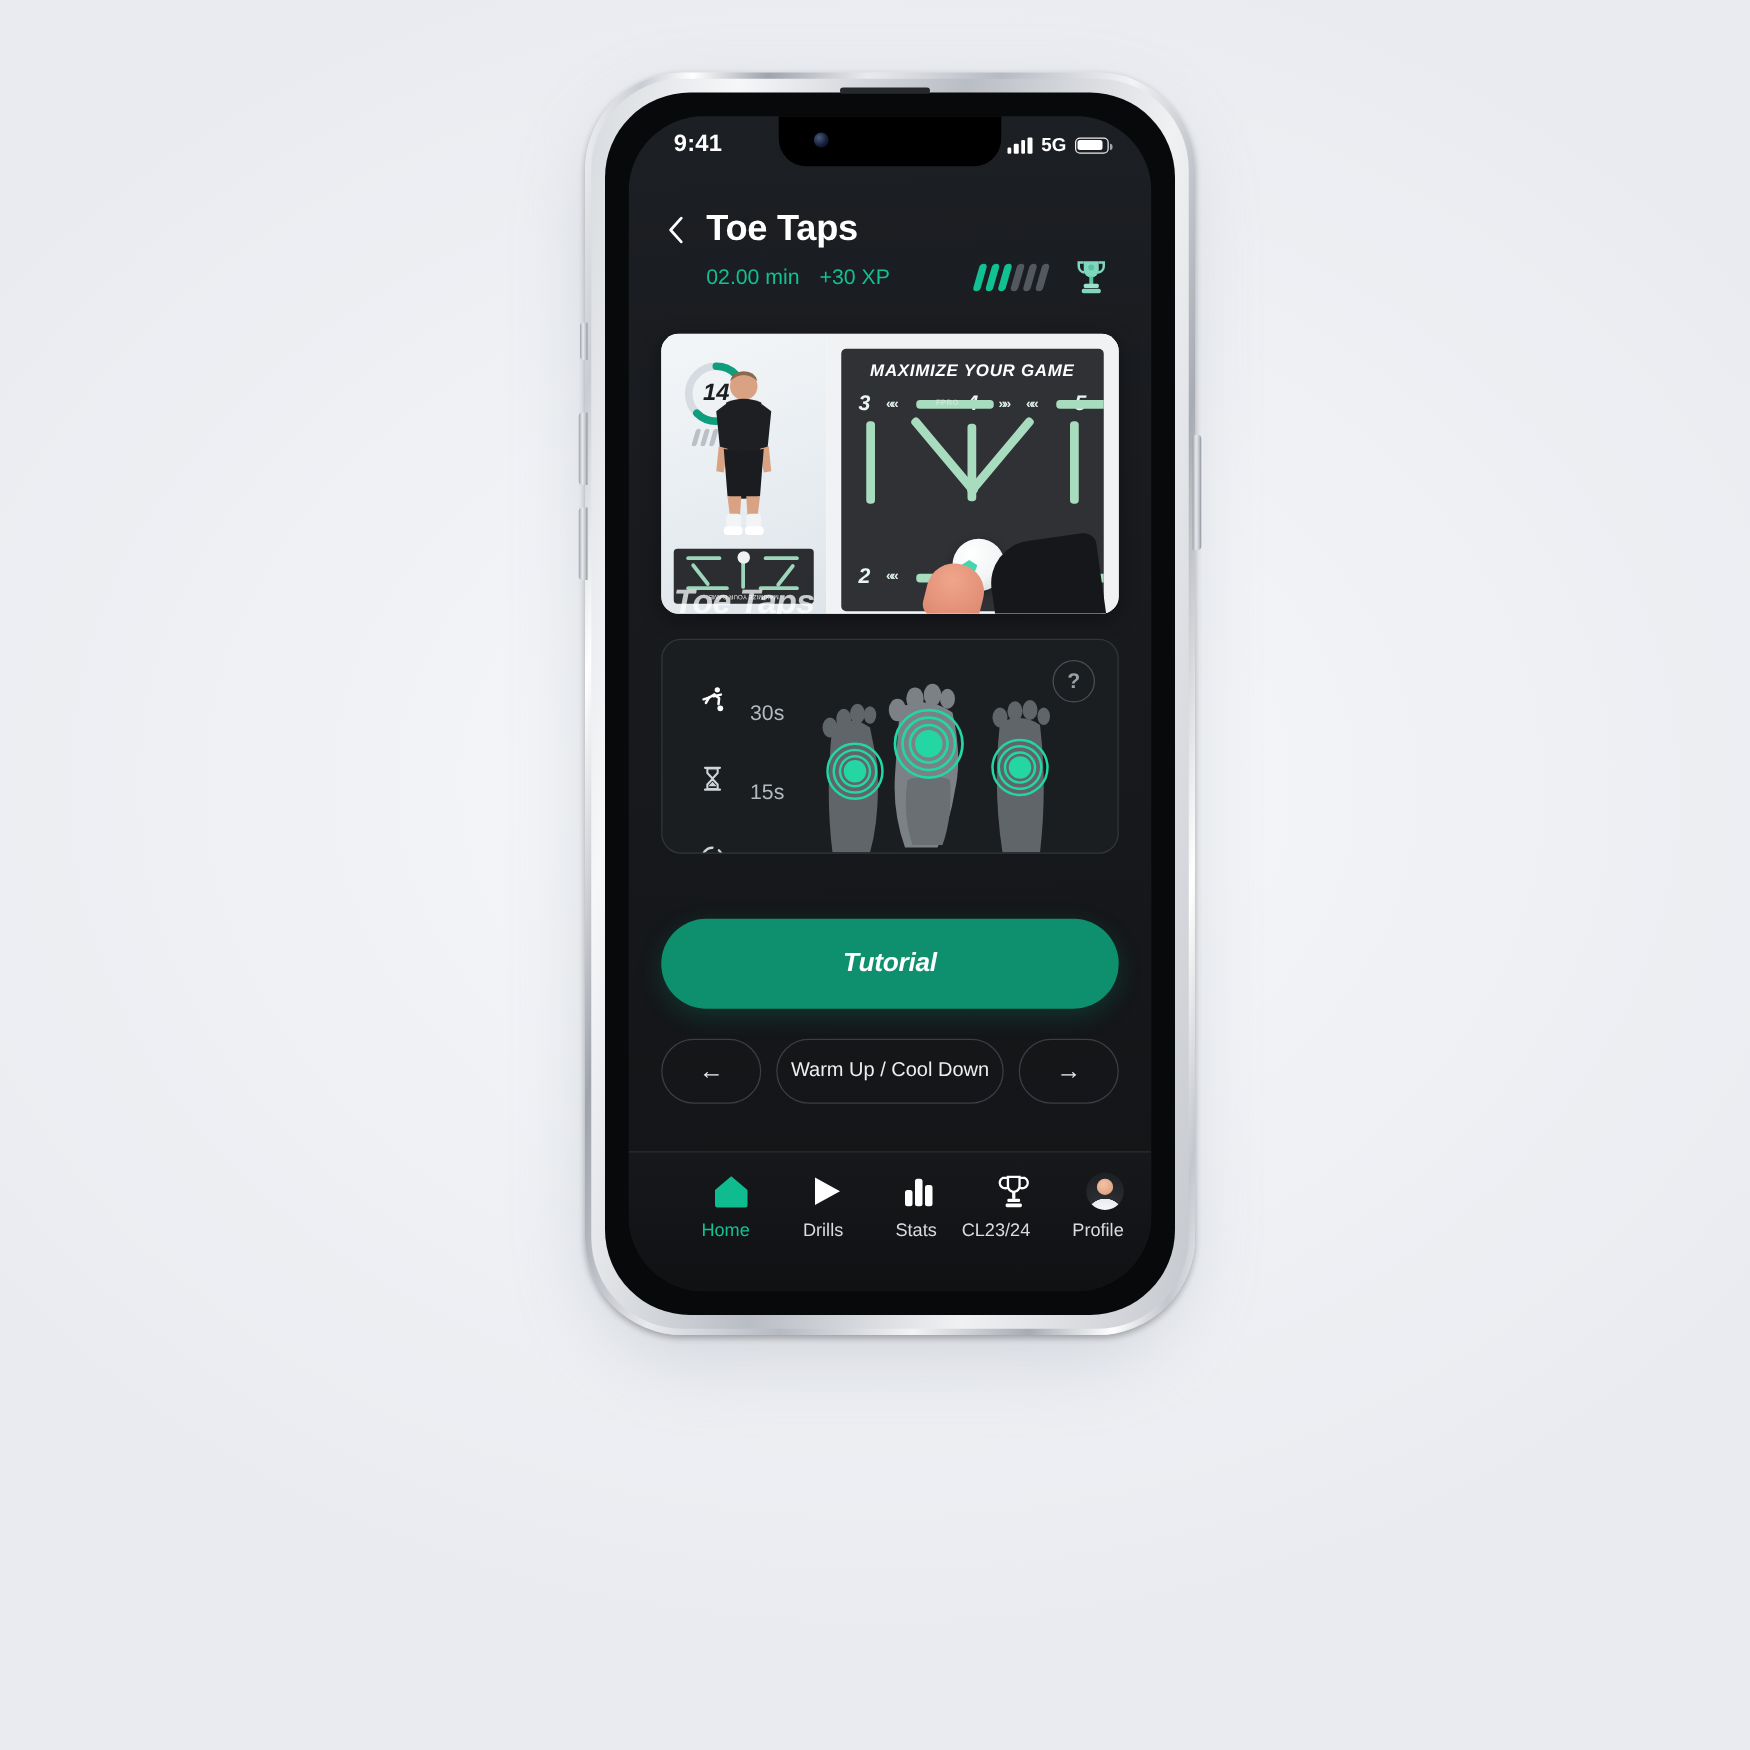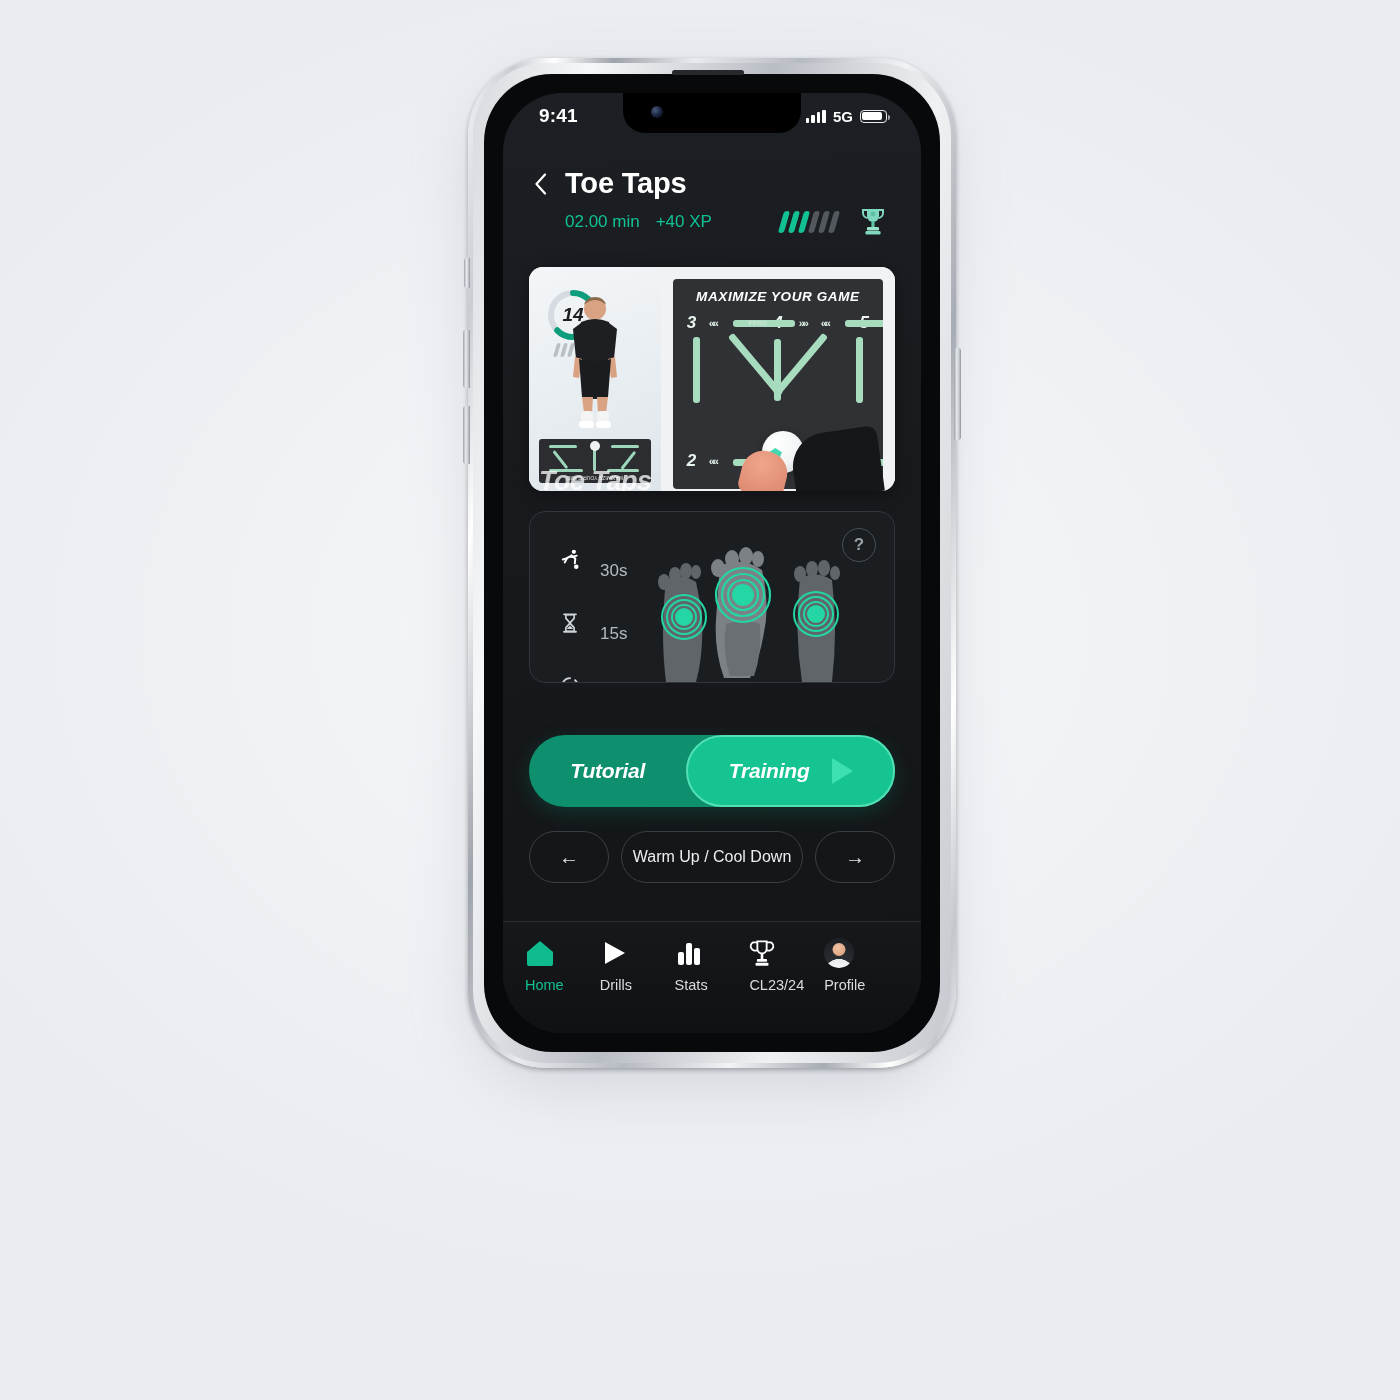--- a/index.html
+++ b/index.html
@@ -237,21 +237,21 @@
     color:#eceef0; font-size:16px; font-weight:500; cursor:pointer;
   }
 
   
   #tabbar {
     margin-top: auto; height: 112px; border-top: 1px solid #2b2e33;
     display:flex; align-items:flex-start; justify-content: space-around;
     padding: 16px 22px 0 22px;
     background: linear-gradient(180deg,#16181b,#0f1113);
   }
-  .tab { display:flex; flex-direction:column; align-items:flex-start; gap:9px;
+  .tab { display:flex; flex-direction:column; align-items:flex-end; gap:9px;
          width: 76px; cursor:pointer; }
   .tab-icon { height: 30px; display:flex; align-items:center; justify-content:center; }
   .tab-label { font-size: 14.5px; font-weight: 500; color:#d9dde0; }
   .tab.active .tab-label { color:#11c193; }
   #avatar {
     width: 30px; height: 30px; border-radius:50%; overflow:hidden;
     background: radial-gradient(circle at 50% 120%, #ffffff 0%, #e9ecee 38%, #2a2d31 39%, #1b1e21 100%);
     position: relative;
   }
   #avatar::after {
@@ -299,21 +299,21 @@
                 <svg width="13" height="22" viewBox="0 0 13 22">
                   <path d="M11 1.5 L2.5 11 L11 20.5" fill="none" stroke="#ffffff" stroke-width="2.2" stroke-linecap="round" stroke-linejoin="round"></path>
                 </svg>
               </div>
               <div id="page-title">Toe Taps</div>
             </div>
 
             <div id="header-sub">
               <div id="meta-row">
                 <span class="meta-text">02.00 min</span>
-                <span class="meta-text">+40 XP</span>
+                <span class="meta-text">+30 XP</span>
               </div>
               <div id="header-right">
                 <div id="difficulty">
                   <span style="background:#11c193"></span>
                   <span style="background:#11c193"></span>
                   <span style="background:#11c193"></span>
                   <span style="background:#53585e"></span>
                   <span style="background:#53585e"></span>
                   <span style="background:#53585e"></span>
                 </div>
@@ -504,24 +504,20 @@
                 <circle cx="168" cy="82" r="12"></circle>
                   <circle cx="168" cy="82" r="17"></circle>
                   <circle cx="168" cy="82" r="22"></circle>
               </g>
               <circle cx="168" cy="82" r="9" fill="#23d6a4"></circle>
             </svg>
           </div>
 
           <div id="action-seg">
             <div id="btn-tutorial">Tutorial</div>
-            <div id="btn-training">
-              <span id="btn-training-label">Training</span>
-              <span id="play-tri"></span>
-            </div>
           </div>
 
           <div id="pager">
             <div class="pager-arrow">←</div>
             <div id="pager-label">Warm Up / Cool Down</div>
             <div class="pager-arrow">→</div>
           </div>
 
           <div id="tabbar">
 

